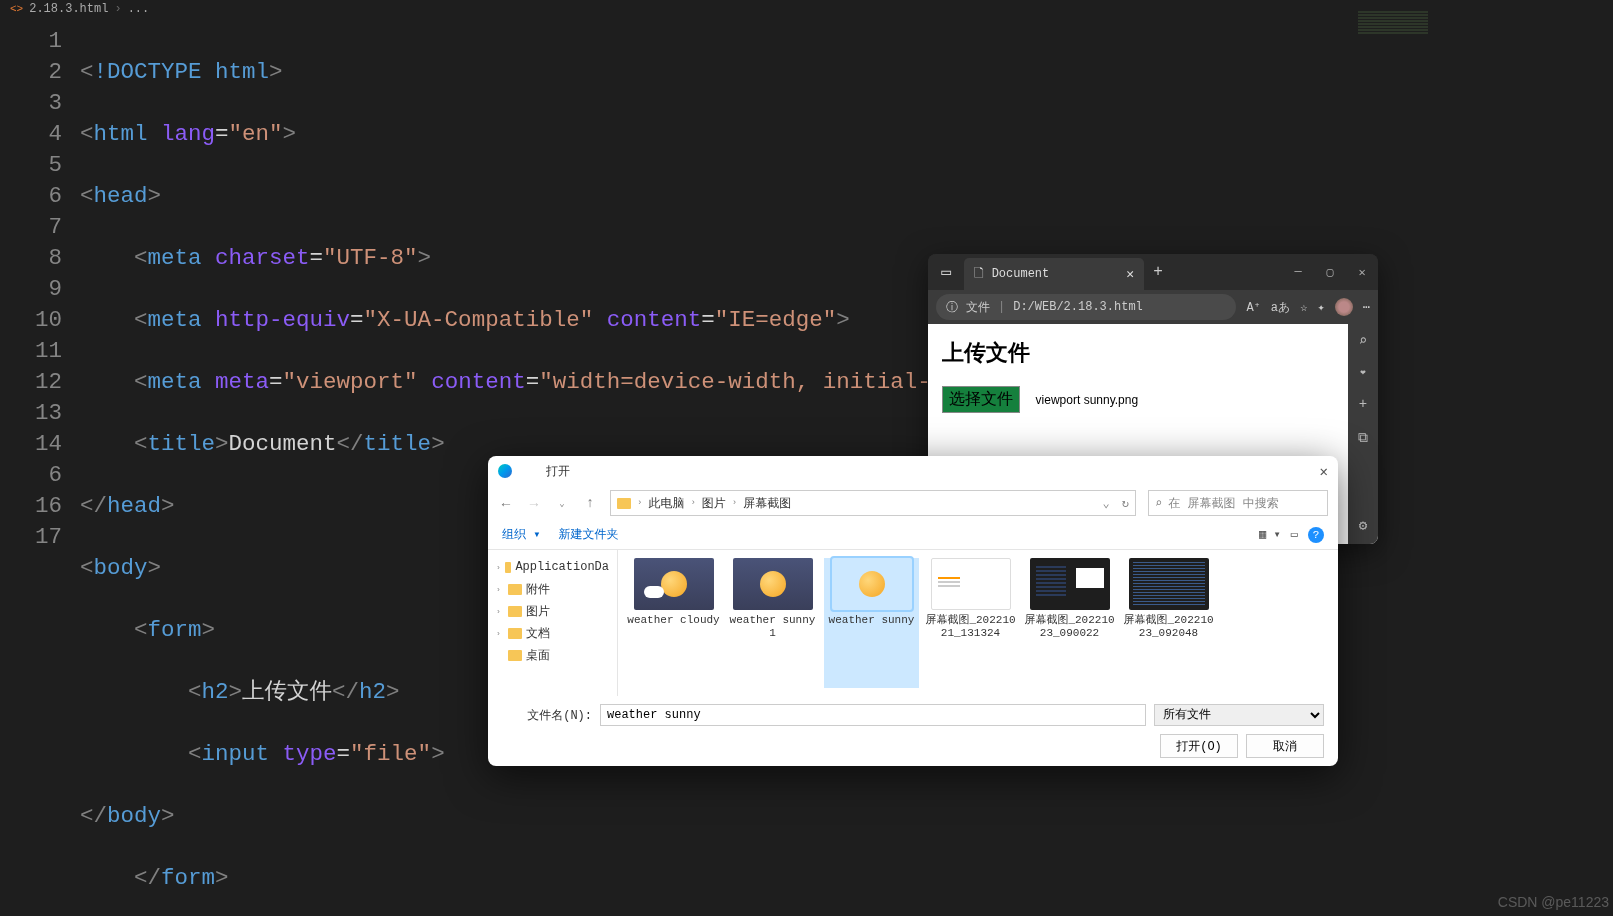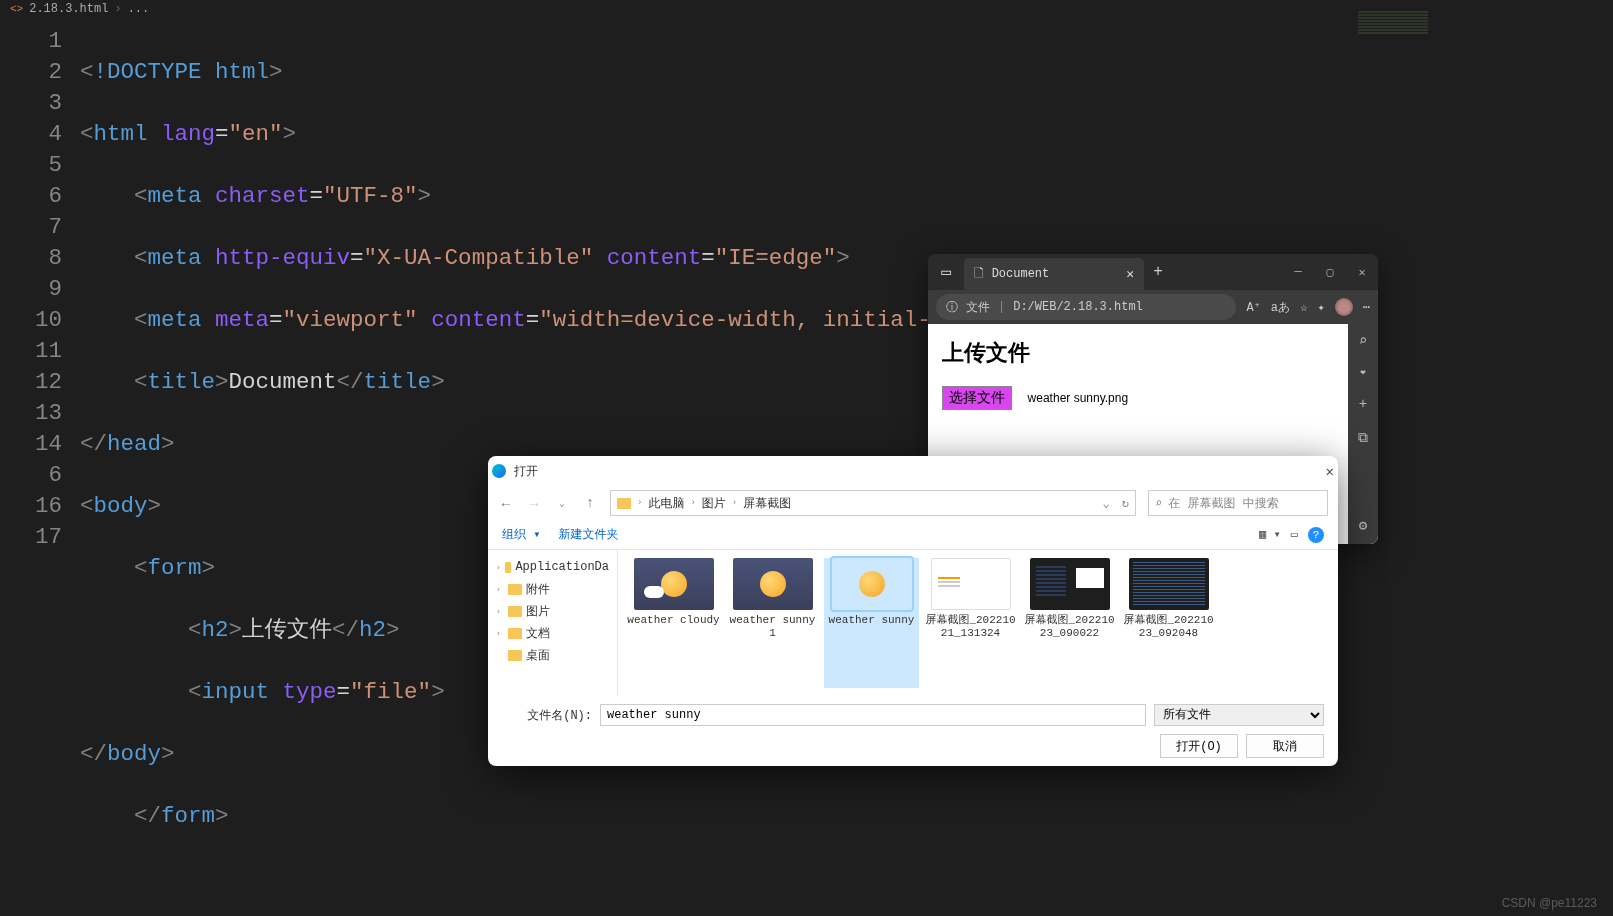--- a/index.html
+++ b/index.html
@@ -36,28 +36,28 @@
 .bw-tab .x { margin-left:auto; font-size:13px; }
 .bw-newtab { width:28px; text-align:center; color:#ccc; font-size:16px; }
 .bw-winbtns { margin-left:auto; display:flex; }
 .bw-winbtns span { width:32px; text-align:center; color:#aaa; font-size:12px; }
 .bw-addr { height:34px; background:#3b3b3b; display:flex; align-items:center; padding:0 8px; color:#ccc; font-size:12px; gap:10px; }
 .bw-addr .url { background:#4a4a4a; border-radius:14px; height:26px; display:flex; align-items:center; padding:0 10px; flex:1; gap:8px; }
 .bw-addr-icons { display:flex; gap:10px; align-items:center; }
 .bw-page { background:#fff; height:calc(100% - 70px); padding:14px; color:#000; display:flex; }
 .bw-content { flex:1; }
 .bw-content h2 { font-size:22px; font-weight:bold; margin-bottom:18px; font-family:"Microsoft YaHei",sans-serif; }
-.bw-filebtn { border:1px solid #888; background:#d946ef; padding:2px 6px; font-size:14px; font-family:"Microsoft YaHei",sans-serif; }
+.bw-filebtn { border:1px solid #888; background:#15803d; padding:2px 6px; font-size:16px; font-family:"Microsoft YaHei",sans-serif; }
 .bw-filename { font-size:12px; margin-left:6px; font-family:"Microsoft YaHei",sans-serif; }
 .bw-sidebar { width:30px; background:#3b3b3b; margin:-14px -14px -14px 0; display:flex; flex-direction:column; align-items:center; padding-top:8px; gap:18px; color:#bbb; font-size:14px; }
 .avatar { width:18px; height:18px; border-radius:50%; background:radial-gradient(circle,#b88 40%,#654); }
 
 
 .dialog { position:absolute; top:456px; left:488px; width:850px; height:310px; background:#fff; border-radius:8px; box-shadow:0 10px 40px rgba(0,0,0,.6); font-family:"Microsoft YaHei","Segoe UI",sans-serif; font-size:12px; color:#333; display:flex; flex-direction:column; }
-.dlg-title { height:30px; display:flex; align-items:center; padding:0 4px; }
+.dlg-title { height:30px; display:flex; align-items:center; padding:0 10px;gap:26px; }
 .dlg-title .edge-icon { width:14px; height:14px; border-radius:50%; background:linear-gradient(135deg,#0cb 0%,#09e 50%,#36c 100%); margin-right:8px; }
 .dlg-title .x { margin-left:auto; color:#555; font-size:14px; }
 .dlg-nav { height:34px; display:flex; align-items:center; padding:0 10px; gap:12px; }
 .dlg-nav span.navbtn { color:#777; font-size:14px; width:16px; text-align:center; }
 .dlg-path { flex:1; border:1px solid #ccc; height:26px; display:flex; align-items:center; padding:0 6px; gap:6px; }
 .dlg-path .folder-ico { width:14px; height:11px; background:#f7c657; border-radius:1px; }
 .dlg-path .chev { color:#888; font-size:9px; }
 .dlg-search { width:180px; border:1px solid #ccc; height:26px; display:flex; align-items:center; padding:0 6px; color:#888; gap:6px; }
 .dlg-toolbar { height:30px; border-bottom:1px solid #e5e5e5; display:flex; align-items:center; padding:0 14px; gap:18px; }
 .dlg-toolbar a { color:#06c; text-decoration:none; }
@@ -88,21 +88,21 @@
 .file-label { line-height:13px; word-break:break-all; }
 .dlg-footer { padding:8px 14px; }
 .dlg-fname { display:flex; align-items:center; gap:8px; margin-bottom:8px; }
 .dlg-fname label { width:90px; text-align:right; }
 .dlg-fname input { flex:1; border:1px solid #ccc; height:22px; padding:0 6px; font-family:inherit; font-size:12px; }
 .dlg-fname select { width:170px; border:1px solid #ccc; height:22px; font-family:inherit; font-size:12px; padding:0 4px; }
 .dlg-btns { display:flex; justify-content:flex-end; gap:8px; }
 .dlg-btns button { width:78px; height:24px; border:1px solid #ccc; background:#fdfdfd; font-family:inherit; font-size:12px; }
 
 
-.watermark { position:absolute; right:16px; bottom:6px; color:rgba(200,200,200,.35); font-size:12px; font-family:sans-serif; }
+.watermark { position:absolute; right:4px; bottom:6px; color:rgba(200,200,200,.35); font-size:14px; font-family:sans-serif; }
 </style>
 </head>
 <body>
 
 <div class="tabbar">
   <span class="icon">&lt;&gt;</span>
   <span>2.18.3.html</span>
   <span class="sep">›</span>
   <span>...</span>
 </div>
@@ -123,20 +123,21 @@
       <div>12</div>
       <div>13</div>
       <div>14</div>
       <div>6</div>
       <div>16</div>
       <div>17</div>
   </div>
   <div class="code">
 <div class="line"><span class="p">&lt;</span><span class="d">!DOCTYPE</span><span class="tx"> </span><span class="d">html</span><span class="p">&gt;</span></div>
 <div class="line"><span class="p">&lt;</span><span class="t">html</span> <span class="a">lang</span><span class="tx">=</span><span class="s">"en"</span><span class="p">&gt;</span></div>
+<div class="line"><span class="p">&lt;</span><span class="t">head</span><span class="p">&gt;</span></div>
 <div class="line">    <span class="p">&lt;</span><span class="t">meta</span> <span class="a">charset</span><span class="tx">=</span><span class="s">"UTF-8"</span><span class="p">&gt;</span></div>
 <div class="line">    <span class="p">&lt;</span><span class="t">meta</span> <span class="a">http-equiv</span><span class="tx">=</span><span class="s">"X-UA-Compatible"</span> <span class="a">content</span><span class="tx">=</span><span class="s">"IE=edge"</span><span class="p">&gt;</span></div>
 <div class="line">    <span class="p">&lt;</span><span class="t">meta</span> <span class="a">meta</span><span class="tx">=</span><span class="s">"viewport"</span> <span class="a">content</span><span class="tx">=</span><span class="s">"width=device-width, initial-scale=1.0"</span><span class="p">&gt;</span></div>
 <div class="line">    <span class="p">&lt;</span><span class="t">title</span><span class="p">&gt;</span><span class="tx">Document</span><span class="p">&lt;/</span><span class="t">title</span><span class="p">&gt;</span></div>
 <div class="line"><span class="p">&lt;/</span><span class="t">head</span><span class="p">&gt;</span></div>
 <div class="line"><span class="p">&lt;</span><span class="t">body</span><span class="p">&gt;</span></div>
 <div class="line">    <span class="p">&lt;</span><span class="t">form</span><span class="p">&gt;</span></div>
 <div class="line">        <span class="p">&lt;</span><span class="t">h2</span><span class="p">&gt;</span><span class="tx">上传文件</span><span class="p">&lt;/</span><span class="t">h2</span><span class="p">&gt;</span></div>
 <div class="line">        <span class="p">&lt;</span><span class="t">input</span> <span class="a">type</span><span class="tx">=</span><span class="s">"file"</span><span class="p">&gt;</span></div>
 <div class="line"><span class="p">&lt;/</span><span class="t">body</span><span class="p">&gt;</span></div>
@@ -187,21 +188,21 @@
       <span>✦</span>
       <div class="avatar"></div>
       <span>⋯</span>
     </div>
   </div>
   <div class="bw-page">
     <div class="bw-content">
       <h2>上传文件</h2>
       <div>
         <button class="bw-filebtn">选择文件</button>
-        <span class="bw-filename">weather sunny.png</span>
+        <span class="bw-filename">viewport sunny.png</span>
       </div>
     </div>
     <div class="bw-sidebar">
       <span>⌕</span>
       <span style="font-size:9px">❤</span>
       <span>+</span>
       <span>⧉</span>
       <span style="margin-top:auto;margin-bottom:10px">⚙</span>
     </div>
   </div>

